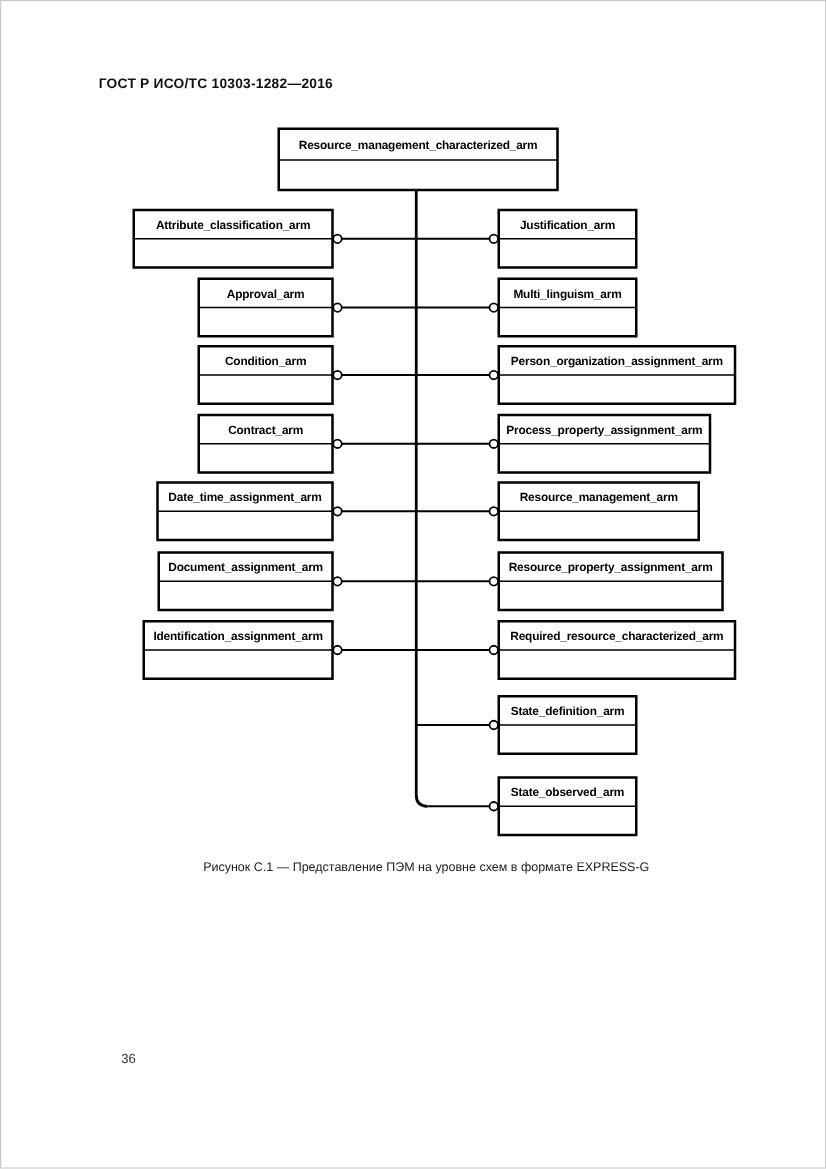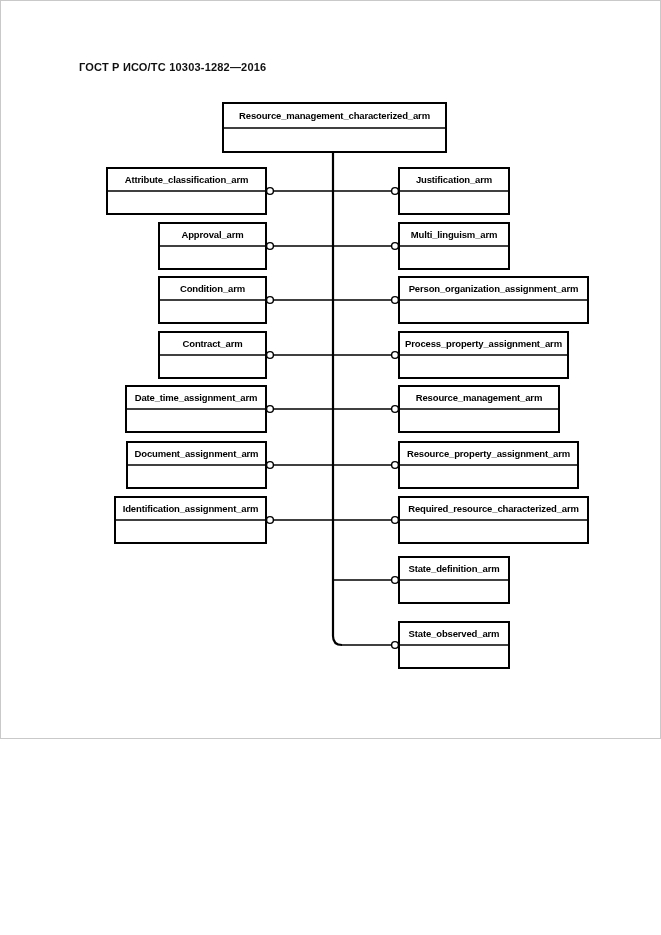--- a/index.html
+++ b/index.html
@@ -4,21 +4,21 @@
 <style>
   html, body {
     margin: 0;
     padding: 0;
     background: #ffffff;
     font-family: "Liberation Sans", sans-serif;
   }
   .page {
     position: relative;
     width: 661px;
-    height: 739px;
+    height: 935px;
     background: #ffffff;
     box-sizing: border-box;
     border: 1px solid #c9c9c9;
     overflow: hidden;
   }
   .doc-header {
     position: absolute;
     left: 78px;
     top: 60px;
     font-size: 11px;
@@ -170,15 +170,16 @@
         <line x1="398" y1="579" x2="508" y2="579" stroke="#000000" stroke-width="1.3"></line>
         <text x="453" y="571" text-anchor="middle">State_definition_arm</text>
       </g>
       <g>
         <rect x="398" y="621" width="110" height="46" fill="#ffffff" stroke="#000000" stroke-width="2"></rect>
         <line x1="398" y1="644" x2="508" y2="644" stroke="#000000" stroke-width="1.3"></line>
         <text x="453" y="636" text-anchor="middle">State_observed_arm</text>
       </g>
     </svg>
 
+  <div class="figure-caption">Рисунок С.1 — Представление ПЭМ на уровне схем в формате EXPRESS-G</div>
 
   <div class="page-number">36</div>
 </div>
 
 </body></html>

